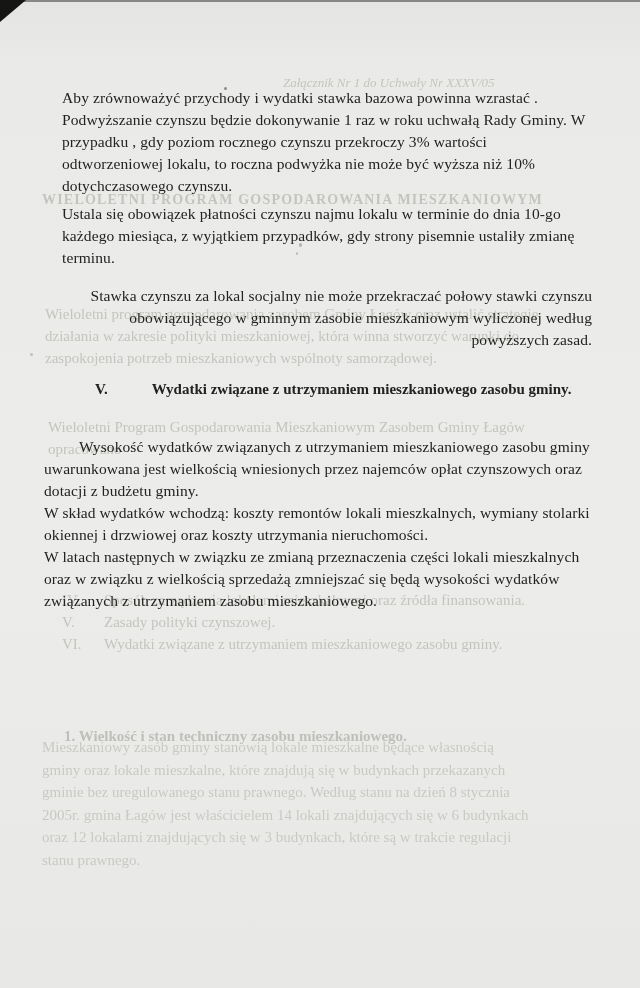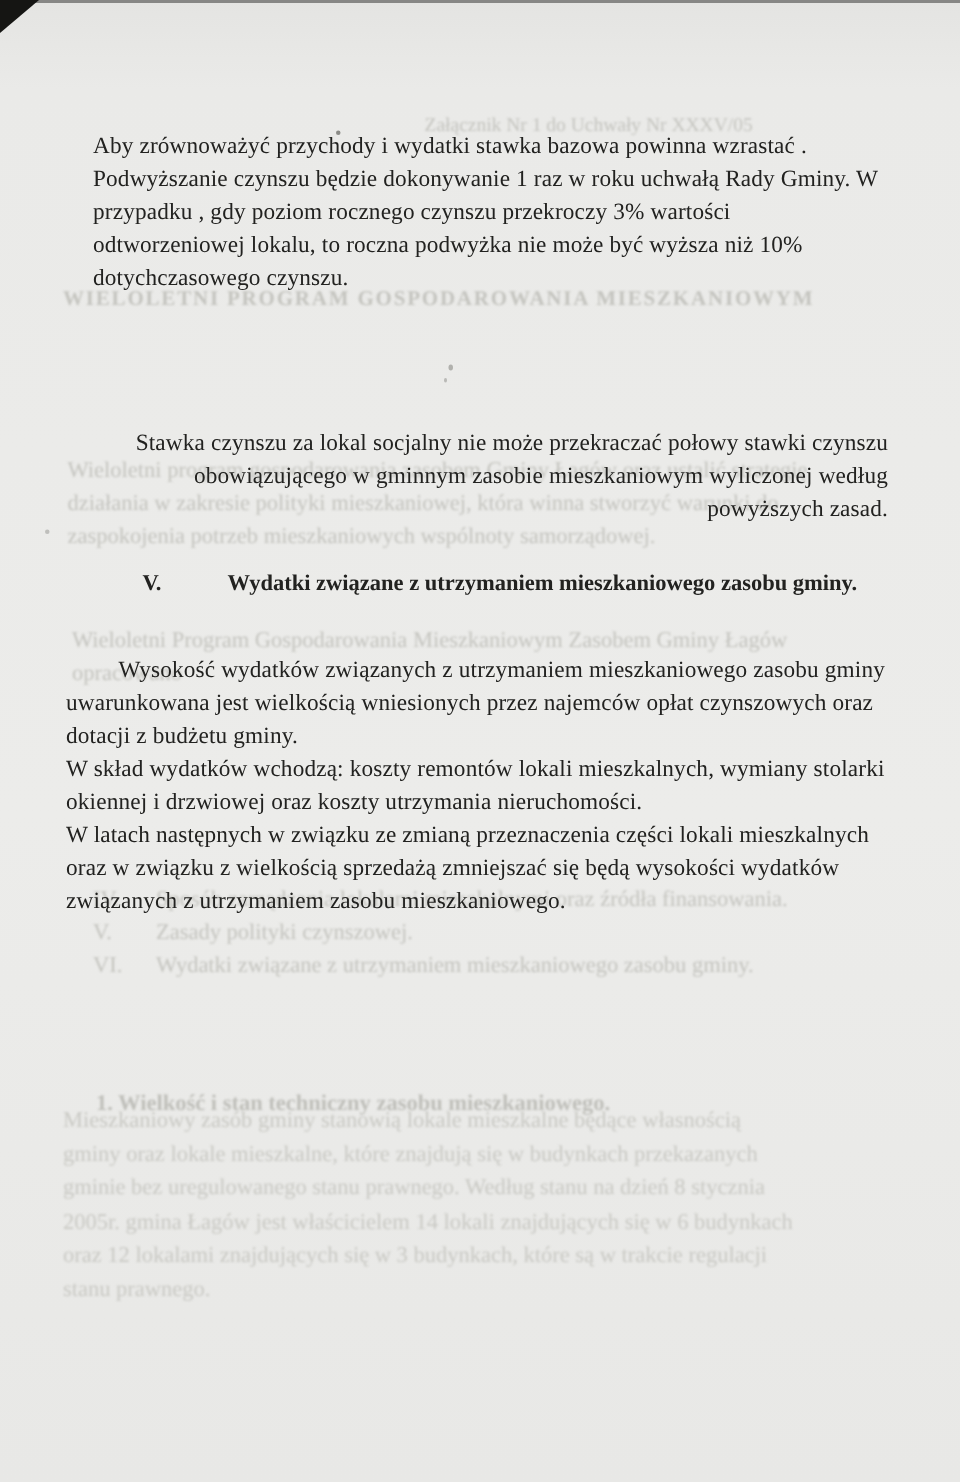--- a/index.html
+++ b/index.html
@@ -78,21 +78,21 @@
   }
 </style>
 </head>
 <body>
 
 <div class="paper">
 
   <div class="top-edge"></div>
   <div class="corner"></div>
 
-  <div class="ghost" style="left:283px; top:72px; font-size:13px; white-space:nowrap;">Załącznik Nr 1 do Uchwały Nr XXXV/05</div>
+  <div class="ghost" style="left:283px; top:72px; font-size:13px; white-space:nowrap;font-style:italic;">Załącznik Nr 1 do Uchwały Nr XXXV/05</div>
 
   <div class="ghost caps" style="left:42px; top:189px; white-space:nowrap;">WIELOLETNI PROGRAM GOSPODAROWANIA MIESZKANIOWYM</div>
 
   <div class="ghost" style="left:45px; top:303px; width:565px;">
     <div>Wieloletni program gospodarowania  zasobem Gminy Łagów oraz ustalić strategię</div>
     <div>działania w zakresie polityki mieszkaniowej, która winna stworzyć warunki do</div>
     <div>zaspokojenia potrzeb mieszkaniowych wspólnoty samorządowej.</div>
   </div>
 
   <div class="ghost" style="left:48px; top:416px; width:555px;">
@@ -121,20 +121,21 @@
     <div>Mieszkaniowy zasób gminy stanowią lokale mieszkalne będące  własnością</div>
     <div>gminy oraz lokale mieszkalne, które znajdują się w budynkach przekazanych</div>
     <div>gminie bez uregulowanego stanu prawnego. Według stanu na dzień 8 stycznia</div>
     <div>2005r. gmina Łagów jest właścicielem 14 lokali znajdujących się w 6 budynkach</div>
     <div>oraz 12 lokalami znajdujących się w 3 budynkach, które są w trakcie regulacji</div>
     <div>stanu prawnego.</div>
   </div>
 
   <div class="blk" style="left:62px; top:87px; width:528px;">Aby zrównoważyć przychody i wydatki stawka bazowa powinna wzrastać . Podwyższanie czynszu będzie dokonywanie 1 raz w roku  uchwałą Rady Gminy. W przypadku , gdy poziom rocznego czynszu przekroczy 3% wartości odtworzeniowej lokalu, to roczna podwyżka nie może być wyższa niż 10% dotychczasowego czynszu.</div>
 
+  <div class="blk" style="left:62px; top:203px; width:528px;">Ustala się obowiązek płatności czynszu najmu lokalu w terminie do dnia 10-go każdego miesiąca, z wyjątkiem przypadków, gdy strony pisemnie ustaliły zmianę terminu.</div>
 
   <div class="blk" style="left:60px; top:285px; width:532px;text-align:right;">Stawka czynszu za lokal socjalny nie może przekraczać połowy stawki czynszu obowiązującego w gminnym zasobie mieszkaniowym wyliczonej według powyższych zasad.</div>
 
   <div class="heading-v">
     <span class="num">V.</span><span class="ttl">Wydatki związane z utrzymaniem mieszkaniowego zasobu gminy.</span>
   </div>
 
   <div class="blk" style="left:44px; top:436px; width:548px;">
     <div class="indent-first">Wysokość wydatków związanych z utrzymaniem mieszkaniowego zasobu gminy uwarunkowana jest wielkością wniesionych przez najemców opłat czynszowych oraz dotacji z budżetu gminy.</div>
     <div>W skład wydatków wchodzą: koszty remontów lokali mieszkalnych, wymiany stolarki okiennej i drzwiowej oraz  koszty utrzymania nieruchomości.</div>

